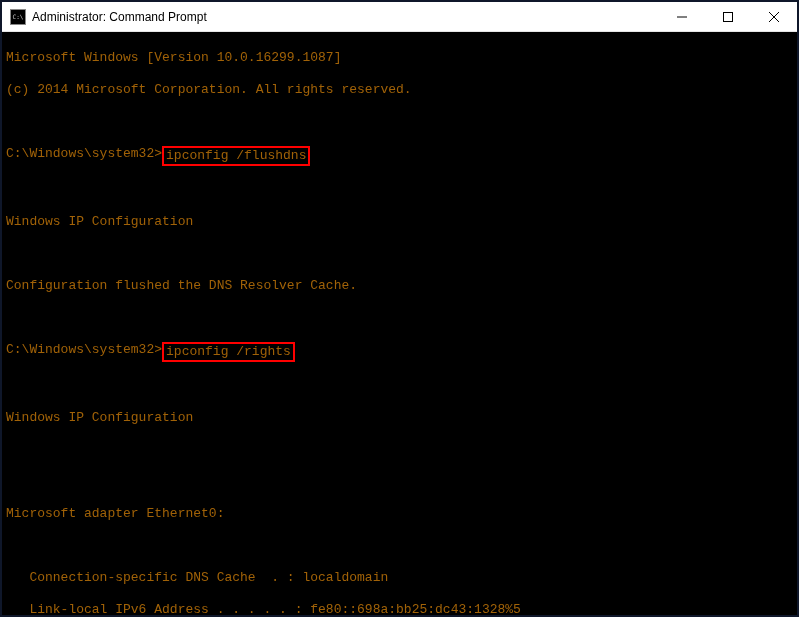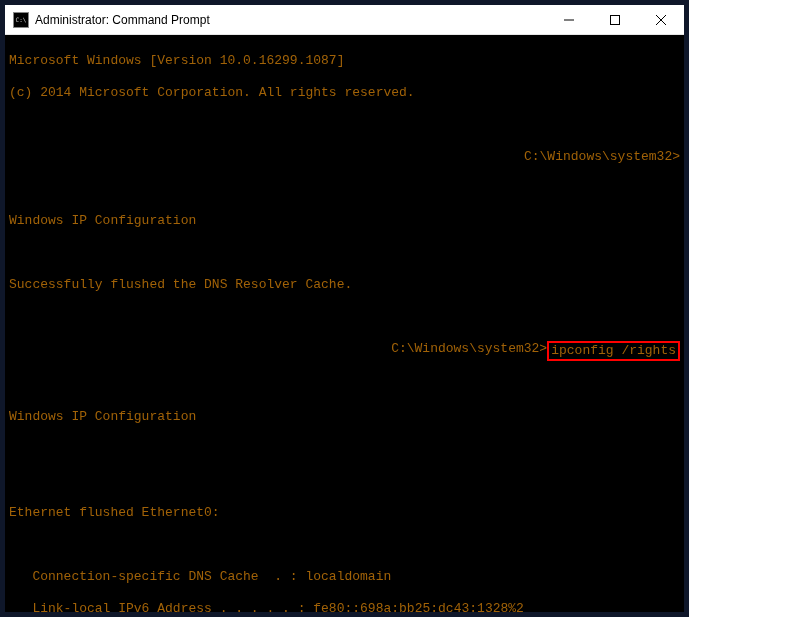--- a/index.html
+++ b/index.html
@@ -4,23 +4,23 @@
 <style>
   * { margin: 0; padding: 0; box-sizing: border-box; }
   body {
     font-family: "Segoe UI", Tahoma, sans-serif;
     background: #fff;
     width: 799px;
     height: 617px;
     overflow: hidden;
   }
   .window {
-    width: 689px;
+    width: 799px;
     height: 617px;
-    border: 5px solid #0f172a;
+    border: 2px solid #0f172a;
     display: flex;
     flex-direction: column;
     background: #fff;
   }
   .titlebar {
     height: 30px;
     background: #ffffff;
     display: flex;
     align-items: center;
     border-bottom: 1px solid #e5e5e5;
@@ -74,21 +74,21 @@
     overflow: hidden;
     position: relative;
   }
   .line { display: block; }
   .hl {
     border: 2px solid #ff0000;
     padding: 0 2px;
     display: inline-block;
     line-height: 16px;
   }
-  .prompt-line { display: flex; align-items: flex-start; justify-content: flex-end; }
+  .prompt-line { display: flex; align-items: flex-start; }
   .prompt-line .prompt-text { }
 </style>
 </head>
 <body>
 
 <div class="window">
   <div class="titlebar">
     <div class="titlebar-icon"></div>
     <div class="titlebar-text">Administrator: Command Prompt</div>
     <div class="titlebar-controls">
@@ -108,35 +108,35 @@
             <line x1="10" y1="0" x2="0" y2="10" stroke="#000" stroke-width="1"></line>
           </svg>
       </div>
     </div>
   </div>
 
   <div class="terminal">
 <span class="line">Microsoft Windows [Version 10.0.16299.1087]</span>
 <span class="line">(c) 2014 Microsoft Corporation. All rights reserved.</span>
 <span class="line"> </span>
-<span class="prompt-line"><span class="prompt-text">C:\Windows\system32&gt;</span></span>
+<span class="prompt-line"><span class="prompt-text">C:\Windows\system32&gt;</span><span class="hl">ipconfig /flushdns</span></span>
 <span class="line"> </span>
 <span class="line">Windows IP Configuration</span>
 <span class="line"> </span>
-<span class="line">Successfully flushed the DNS Resolver Cache.</span>
+<span class="line">Configuration flushed the DNS Resolver Cache.</span>
 <span class="line"> </span>
 <span class="prompt-line"><span class="prompt-text">C:\Windows\system32&gt;</span><span class="hl">ipconfig /rights</span></span>
 <span class="line"> </span>
 <span class="line">Windows IP Configuration</span>
 <span class="line"> </span>
 <span class="line"> </span>
-<span class="line">Ethernet flushed Ethernet0:</span>
+<span class="line">Microsoft adapter Ethernet0:</span>
 <span class="line"> </span>
 <span class="line">   Connection-specific DNS Cache  . : localdomain</span>
-<span class="line">   Link-local IPv6 Address . . . . . : fe80::698a:bb25:dc43:1328%2</span>
+<span class="line">   Link-local IPv6 Address . . . . . : fe80::698a:bb25:dc43:1328%5</span>
 
 
 
 
 
 
 
 
 
 

